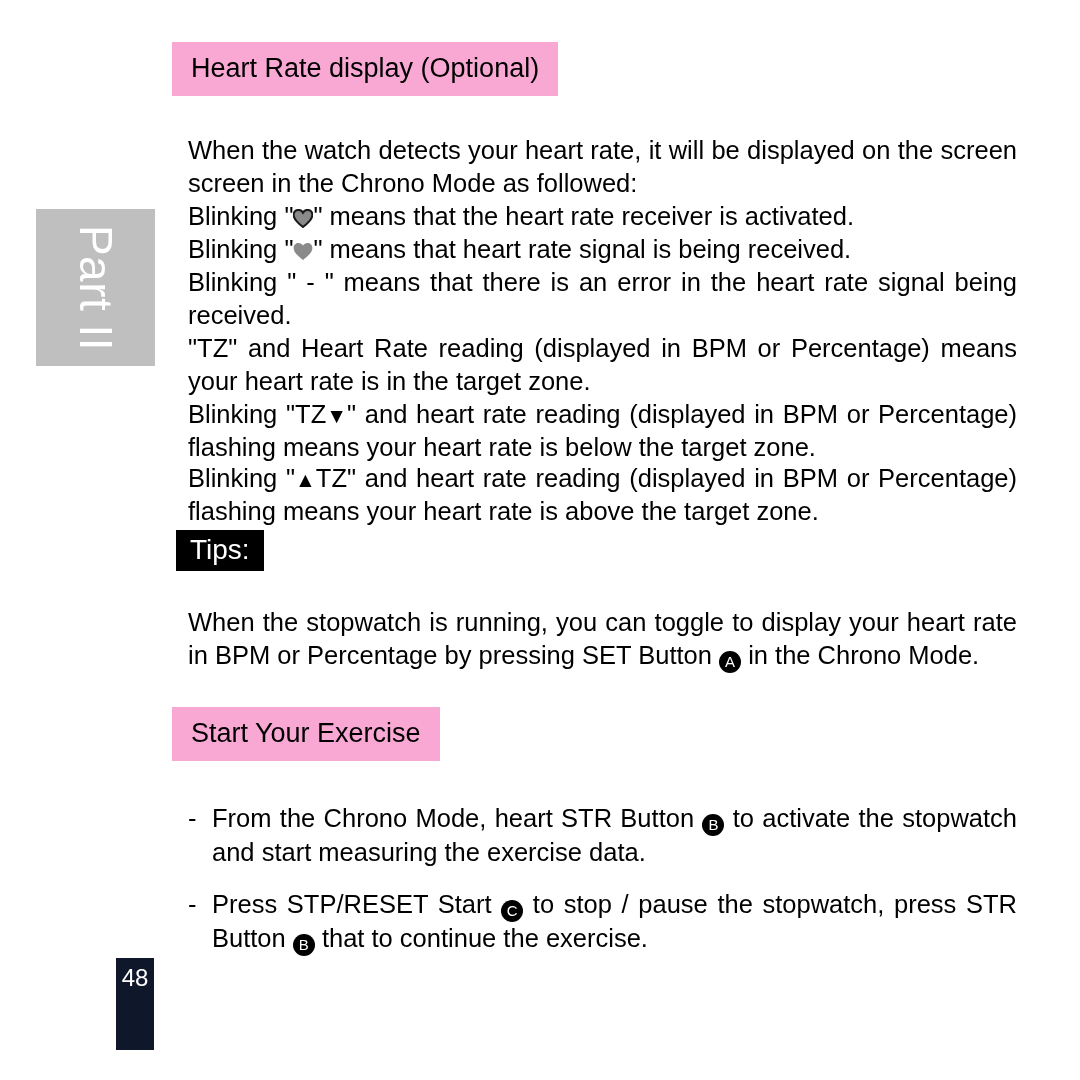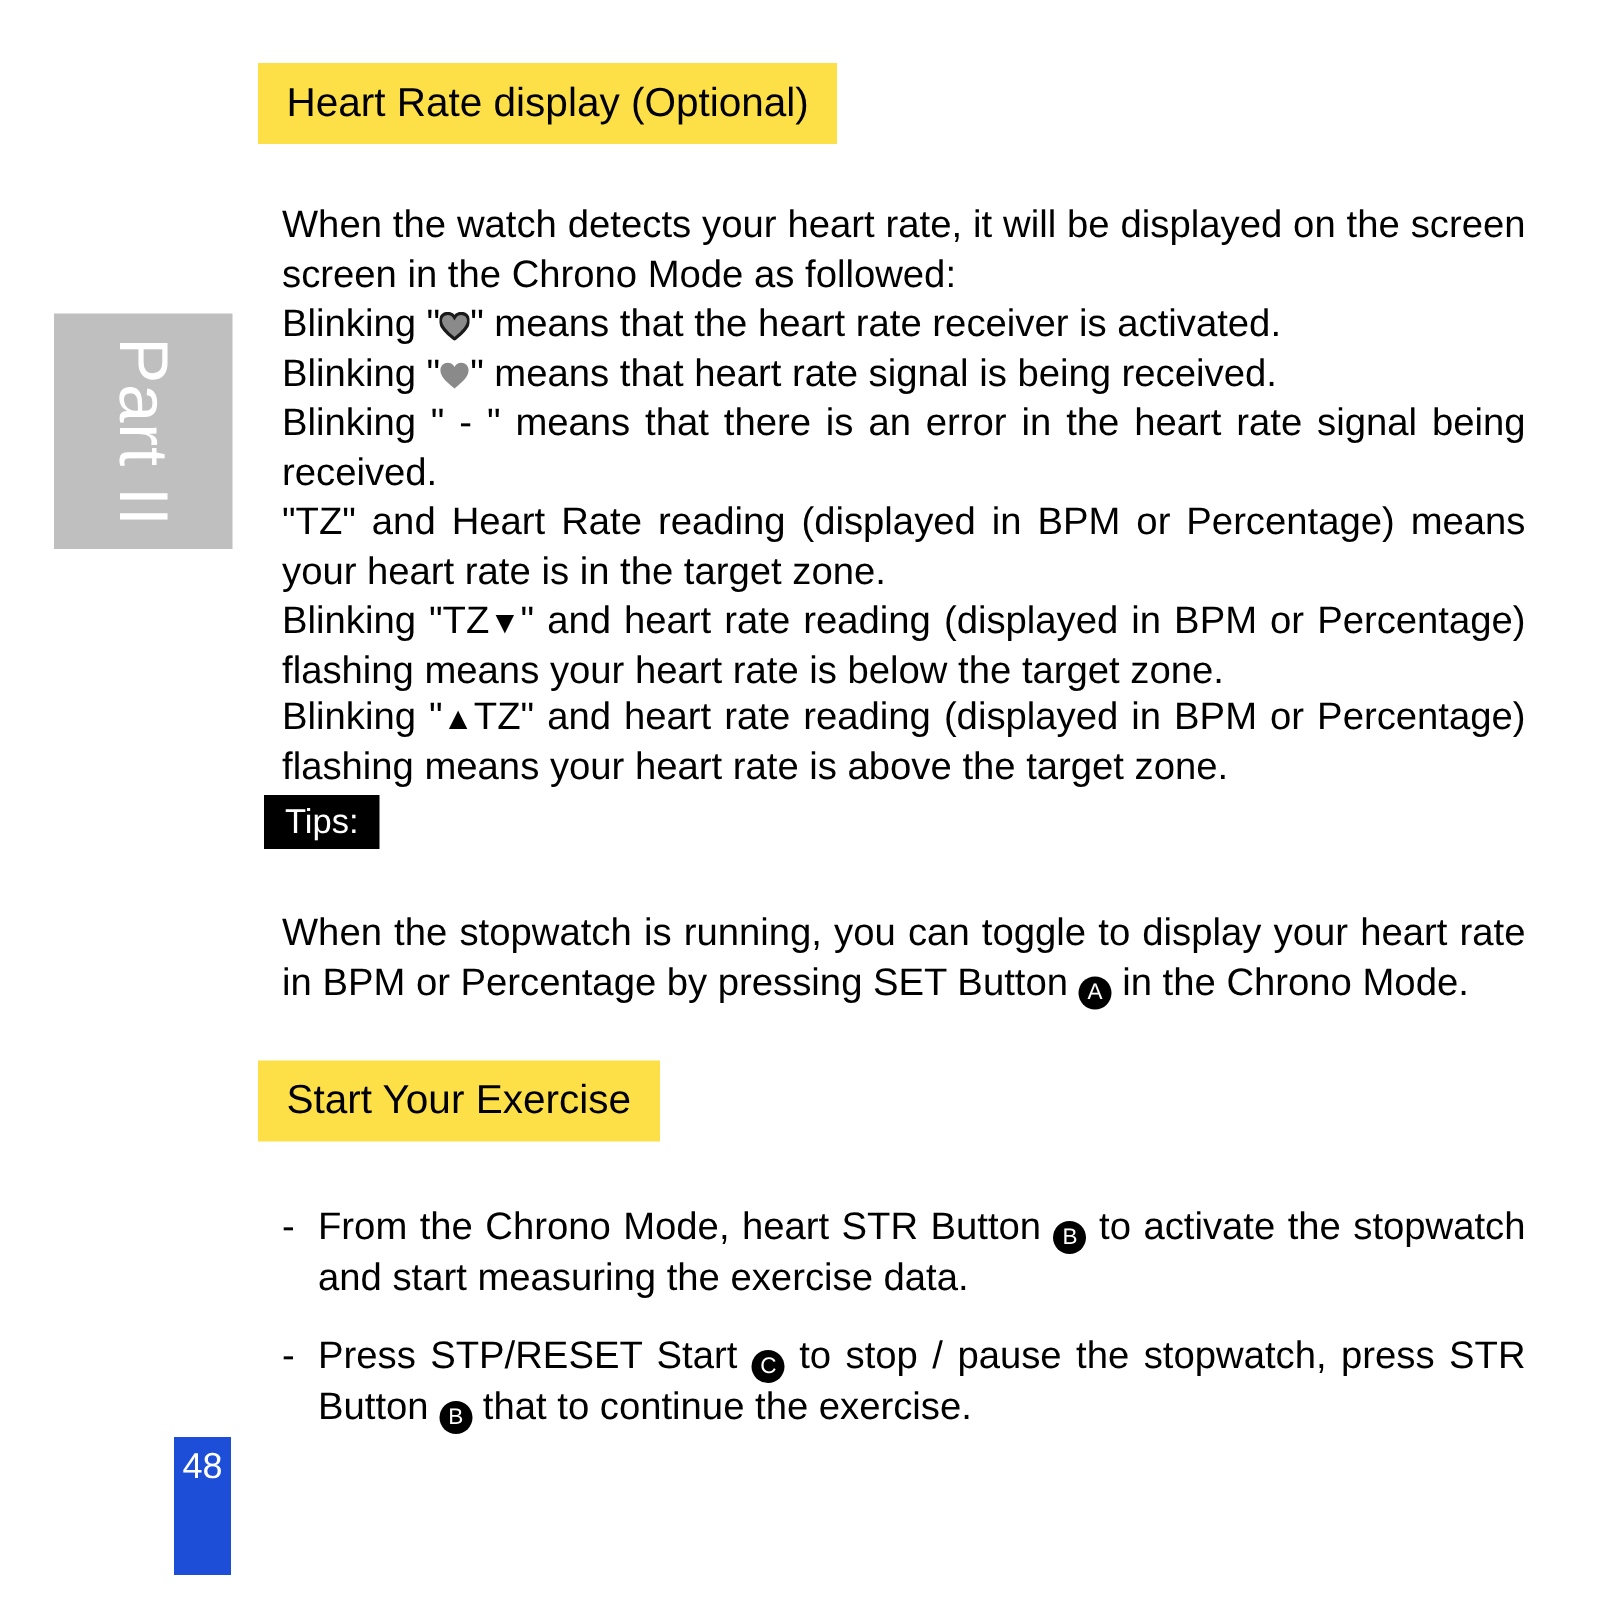--- a/index.html
+++ b/index.html
@@ -39,21 +39,21 @@
     letter-spacing: 0.5px;
     line-height: 1;
   }
 
   .page-number-box {
     position: absolute;
     left: 116px;
     top: 958px;
     width: 38px;
     height: 92px;
-    background: #1d4ed8;
+    background: #0f172a;
   }
   .page-number-label {
     position: absolute;
     left: 0;
     right: 0;
     top: 8px;
     text-align: center;
     color: #ffffff;
     font-size: 24px;
     line-height: 1;
@@ -62,38 +62,38 @@
   
   .content {
     position: absolute;
     left: 172px;
     top: 0;
     width: 845px;
   }
 
   .section-heading {
     display: inline-block;
-    background: #fde047;
+    background: #f9a8d4;
     font-size: 27px;
     line-height: 1;
     padding: 13px 19px 14px 19px;
     white-space: nowrap;
   }
 
   .heading-wrap-heart { position: absolute; left: 0; top: 42px; }
   .heading-wrap-start { position: absolute; left: 0; top: 707px; }
 
   .tips-badge {
     position: absolute;
     left: 4px;
     top: 530px;
     display: inline-block;
     background: #000000;
     color: #ffffff;
-    font-size: 23px;
+    font-size: 28px;
     line-height: 1;
     padding: 6px 14px 7px 14px;
     white-space: nowrap;
   }
 
   .para {
     position: absolute;
     left: 16px;
     width: 829px;
     font-size: 25.5px;

